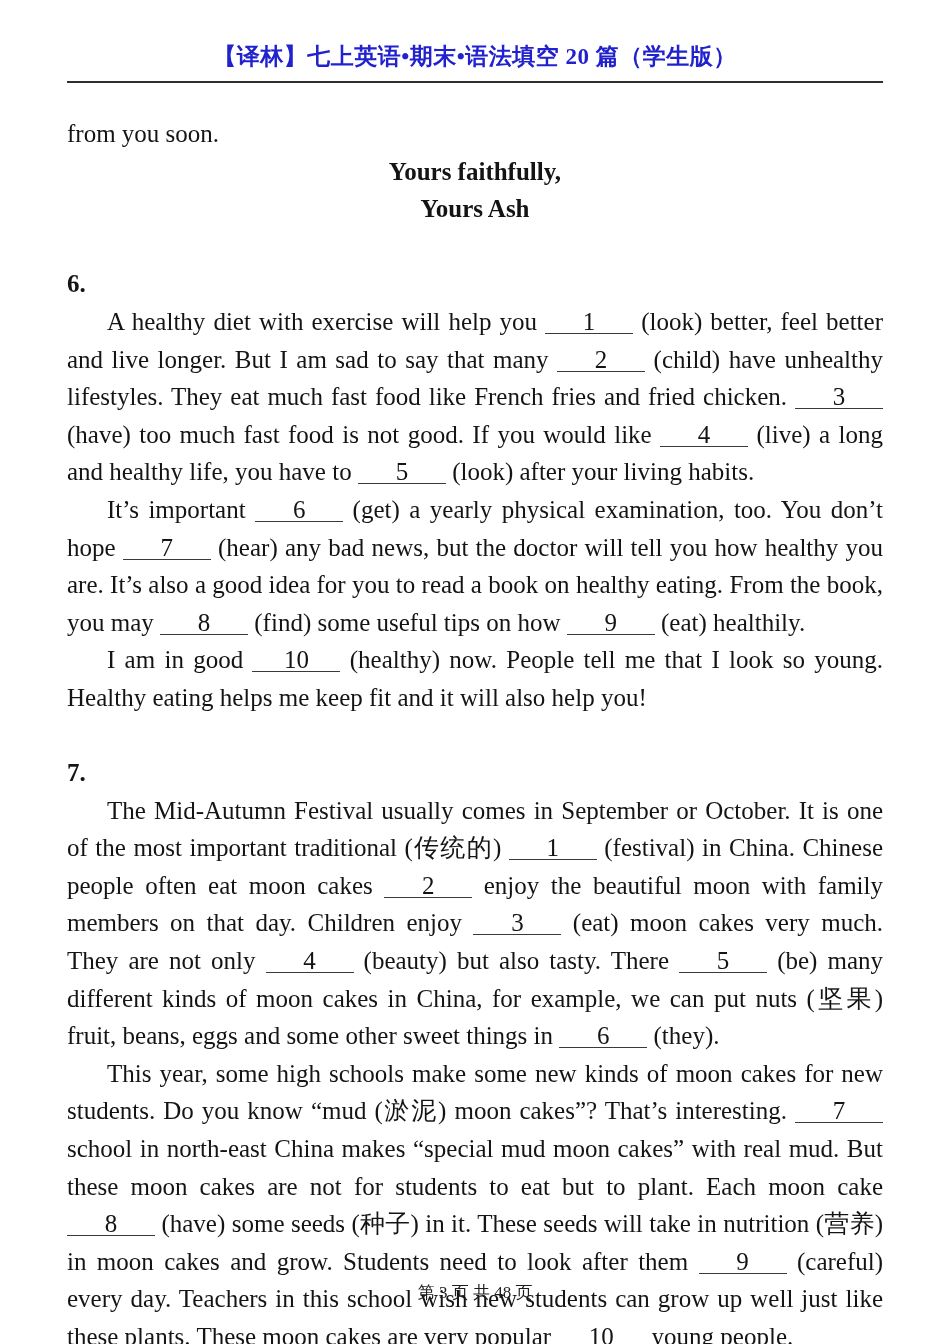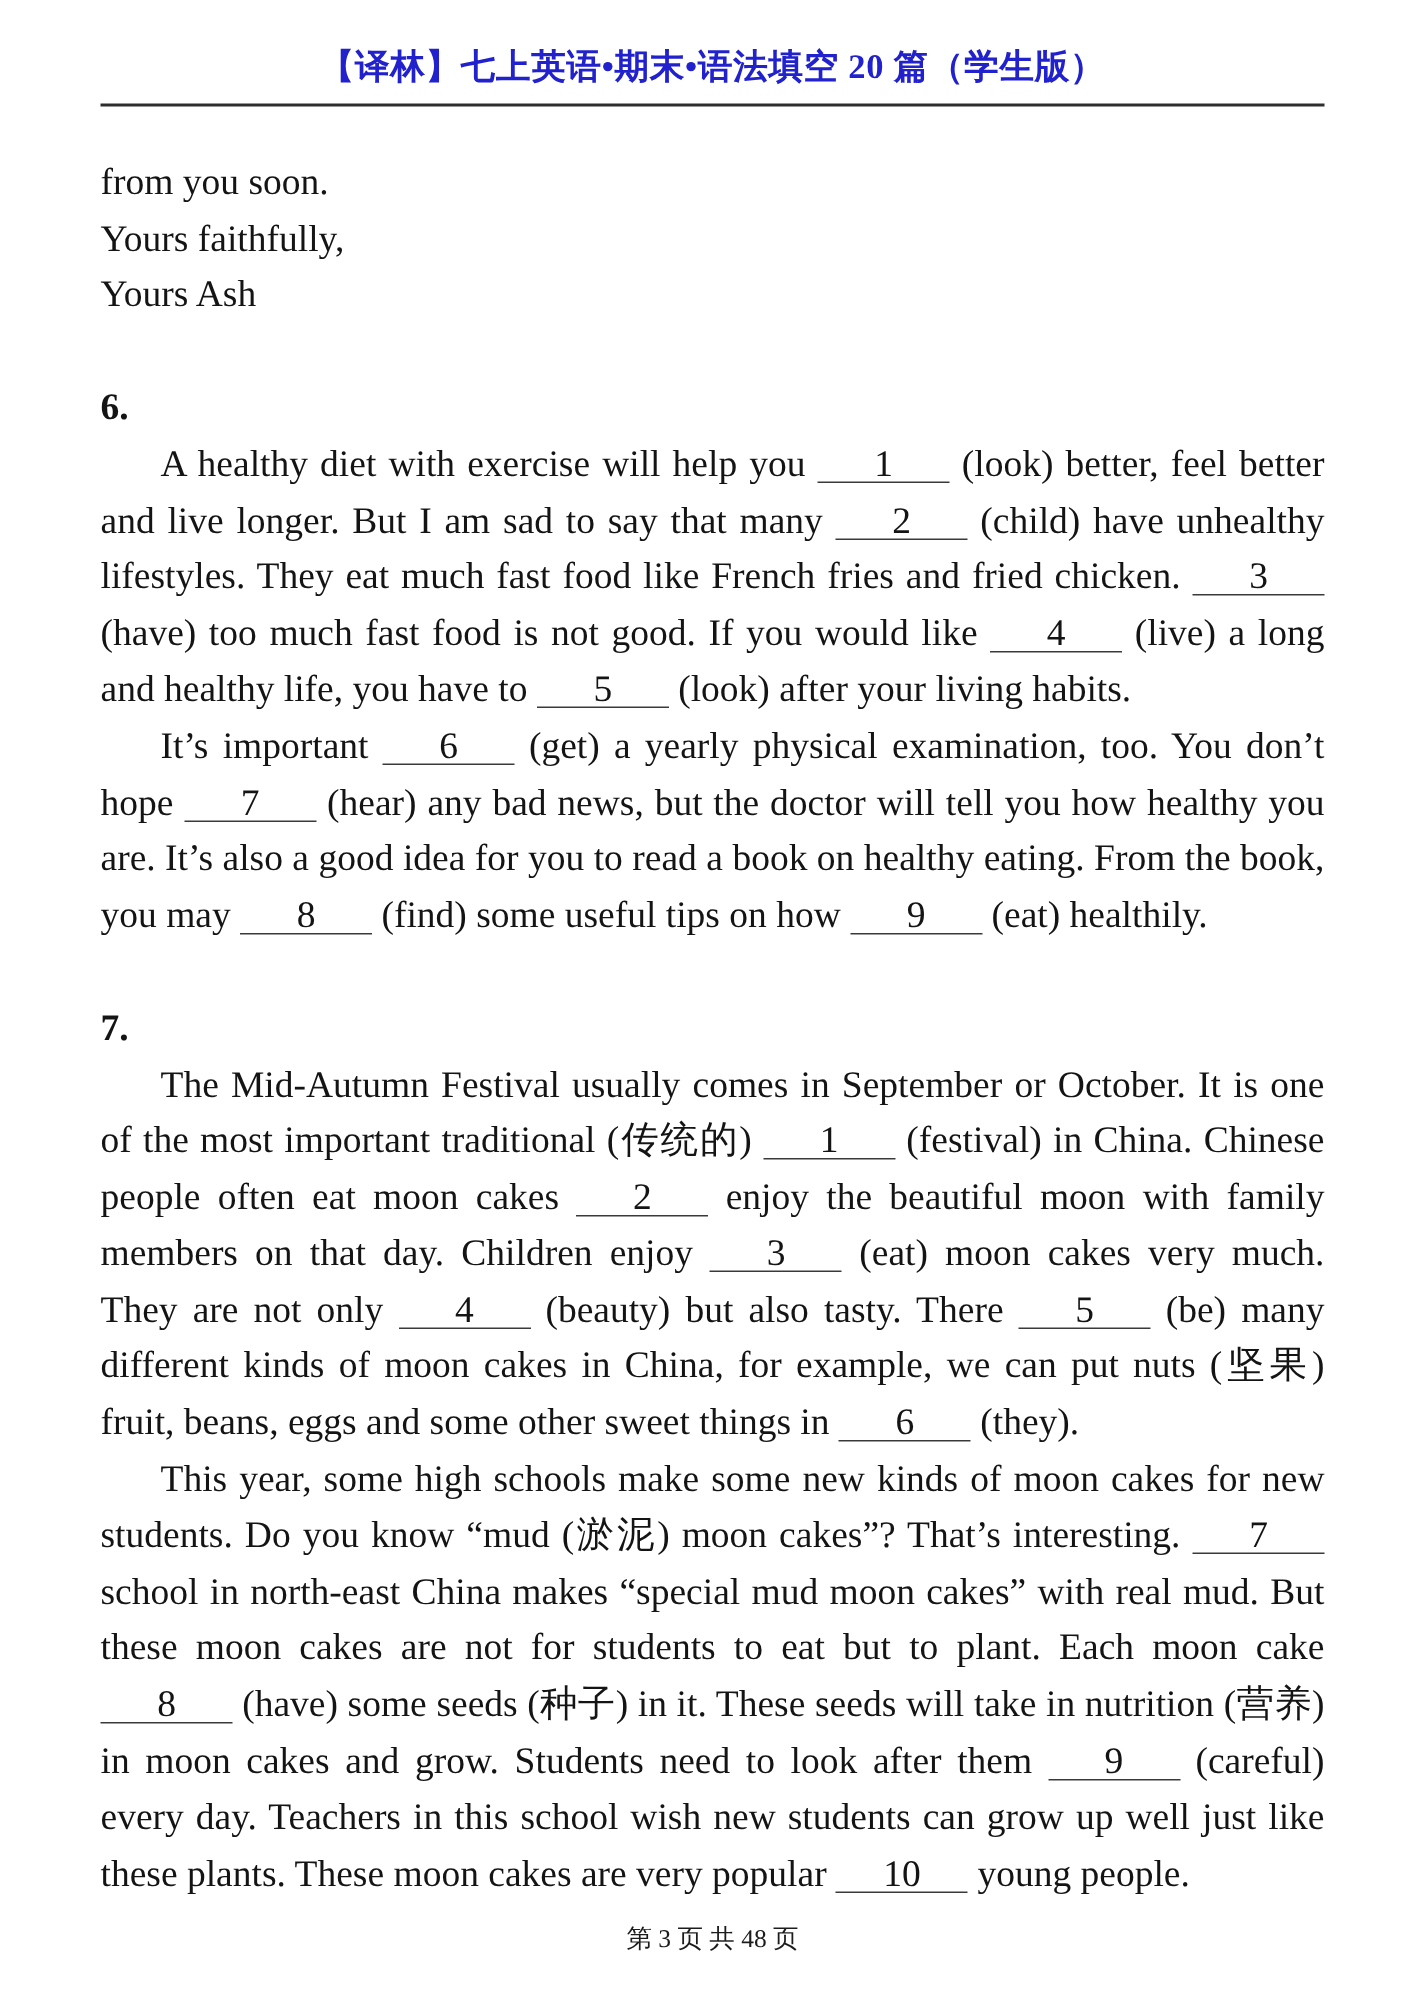--- a/index.html
+++ b/index.html
@@ -11,21 +11,21 @@
     width: 950px;
     height: 1344px;
     position: relative;
     overflow: hidden;
     font-family: "Liberation Serif", serif;
     color: #141414;
   }
   .page {
     position: absolute;
     inset: 0;
-    padding: 4px 67px;
+    padding: 16px 67px;
     box-sizing: border-box;
   }
   .header-title {
     padding-top: 25px;
     text-align: center;
     font-size: 23px;
     font-weight: bold;
     color: #2121cd;
     letter-spacing: 0.5px;
   }
@@ -34,21 +34,21 @@
     border-bottom: 2px solid #2e2e2e;
     height: 0;
   }
   .content {
     font-size: 25px;
     line-height: 37.6px;
     text-align: justify;
     margin-top: 32px;
   }
   .content p { margin: 0; }
-  .line.right { text-align: left; }
+  .line.right { text-align: center; font-weight: bold; }
   .section { margin-top: 37.6px; }
   .section-number {
     font-weight: bold;
     text-align: left;
   }
   .para {
     text-indent: 40px;
     text-align: justify;
   }
   .blank {
@@ -81,20 +81,21 @@
 
   <div class="content">
     <p class="line">from you soon.</p>
     <p class="line right">Yours faithfully,</p>
     <p class="line right">Yours Ash</p>
     <div id="sections">
         <div class="section">
           <p class="section-number">6.</p>
           <p class="para">A healthy diet with exercise will help you <span class="blank">1</span> (look) better, feel better and live longer. But I am sad to say that many <span class="blank">2</span> (child) have unhealthy lifestyles. They eat much fast food like French fries and fried chicken. <span class="blank">3</span> (have) too much fast food is not good. If you would like <span class="blank">4</span> (live) a long and healthy life, you have to <span class="blank">5</span> (look) after your living habits.</p>
           <p class="para">It’s important <span class="blank">6</span> (get) a yearly physical examination, too. You don’t hope <span class="blank">7</span> (hear) any bad news, but the doctor will tell you how healthy you are. It’s also a good idea for you to read a book on healthy eating. From the book, you may <span class="blank">8</span> (find) some useful tips on how <span class="blank">9</span> (eat) healthily.</p>
+          <p class="para">I am in good <span class="blank">10</span> (healthy) now. People tell me that I look so young. Healthy eating helps me keep fit and it will also help you!</p>
         </div>
         <div class="section">
           <p class="section-number">7.</p>
           <p class="para">The Mid-Autumn Festival usually comes in September or October. It is one of the most important traditional (传统的) <span class="blank">1</span> (festival) in China. Chinese people often eat moon cakes <span class="blank">2</span> enjoy the beautiful moon with family members on that day. Children enjoy <span class="blank">3</span> (eat) moon cakes very much. They are not only <span class="blank">4</span> (beauty) but also tasty. There <span class="blank">5</span> (be) many different kinds of moon cakes in China, for example, we can put nuts (坚果) fruit, beans, eggs and some other sweet things in <span class="blank">6</span> (they).</p>
           <p class="para">This year, some high schools make some new kinds of moon cakes for new students. Do you know “mud (淤泥) moon cakes”? That’s interesting. <span class="blank">7</span> school in north-east China makes “special mud moon cakes” with real mud. But these moon cakes are not for students to eat but to plant. Each moon cake <span class="blank">8</span> (have) some seeds (种子) in it. These seeds will take in nutrition (营养) in moon cakes and grow. Students need to look after them <span class="blank">9</span> (careful) every day. Teachers in this school wish new students can grow up well just like these plants. These moon cakes are very popular <span class="blank">10</span> young people.</p>
         </div>
       </div>
   </div>
 
   <div class="footer">

